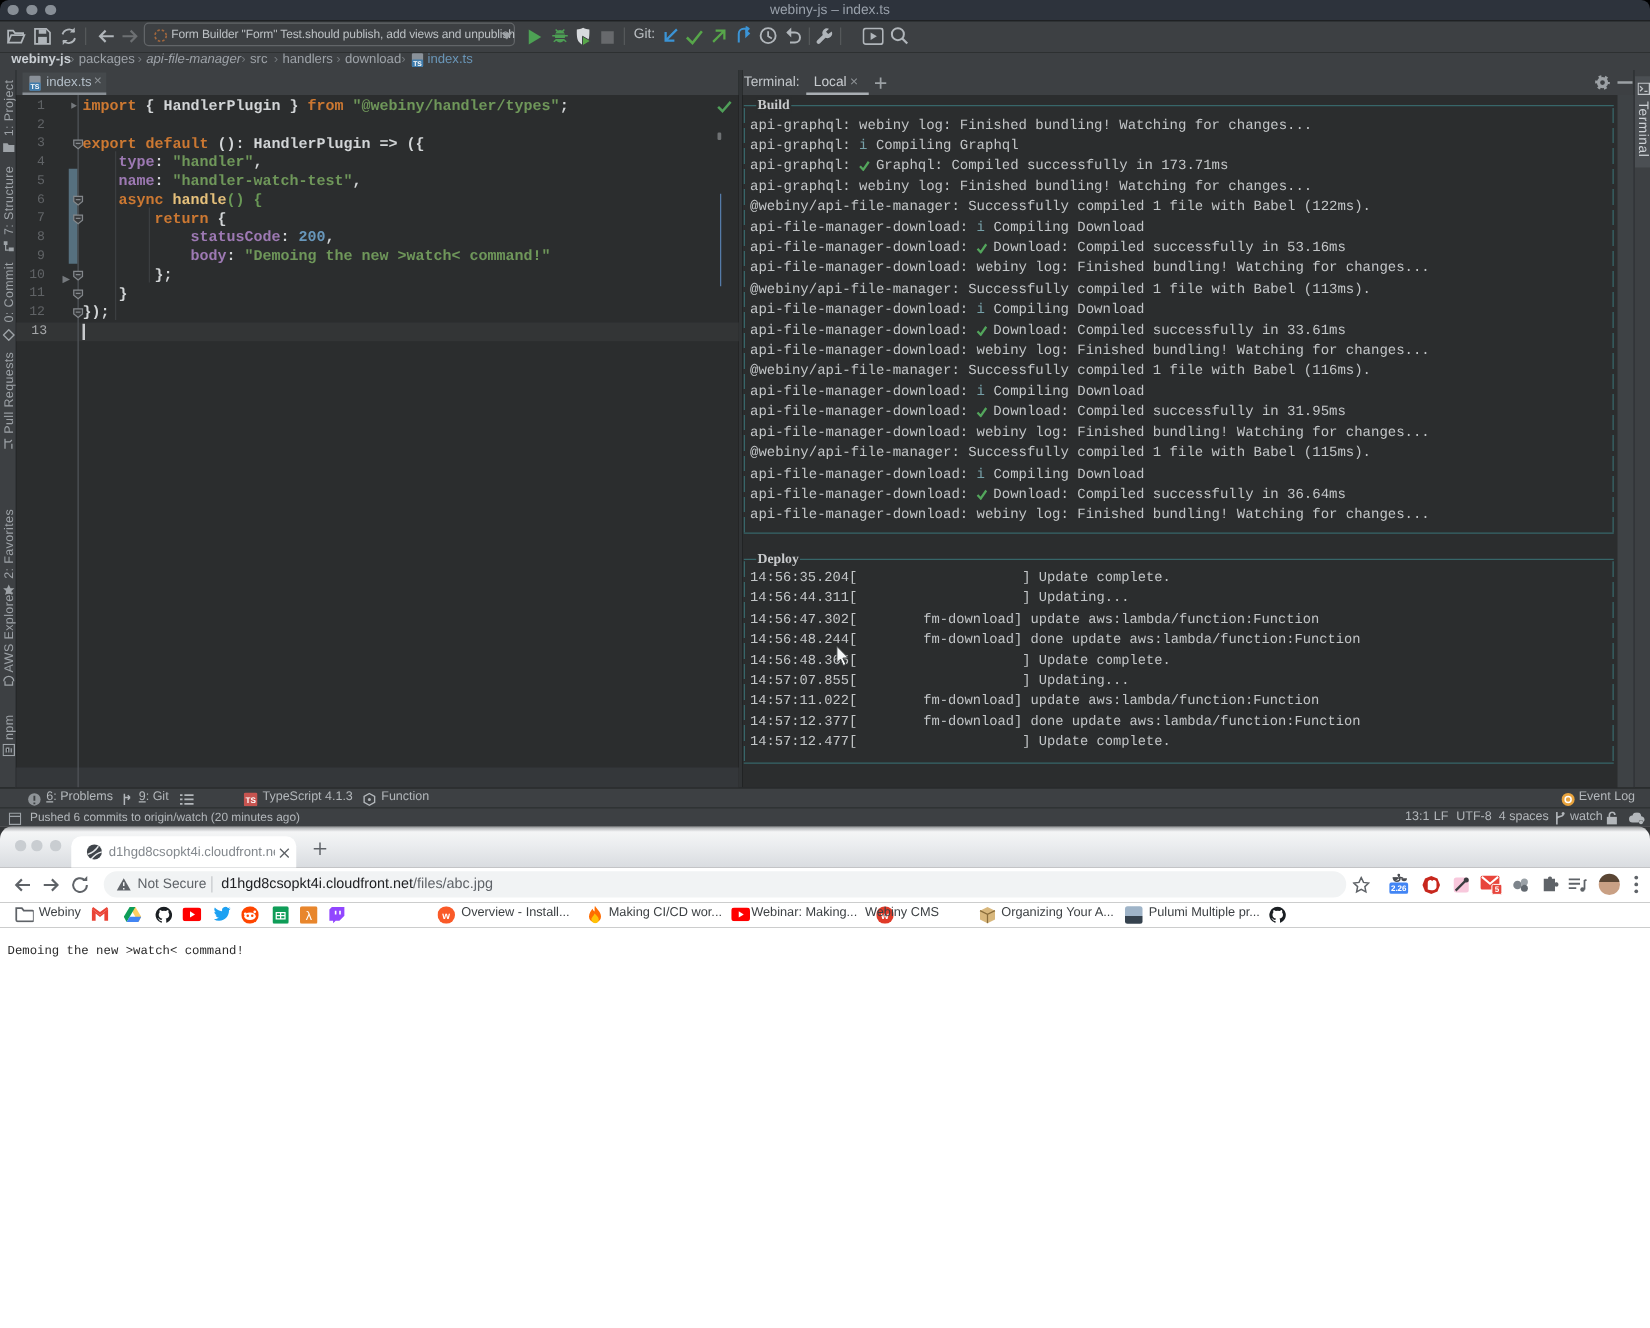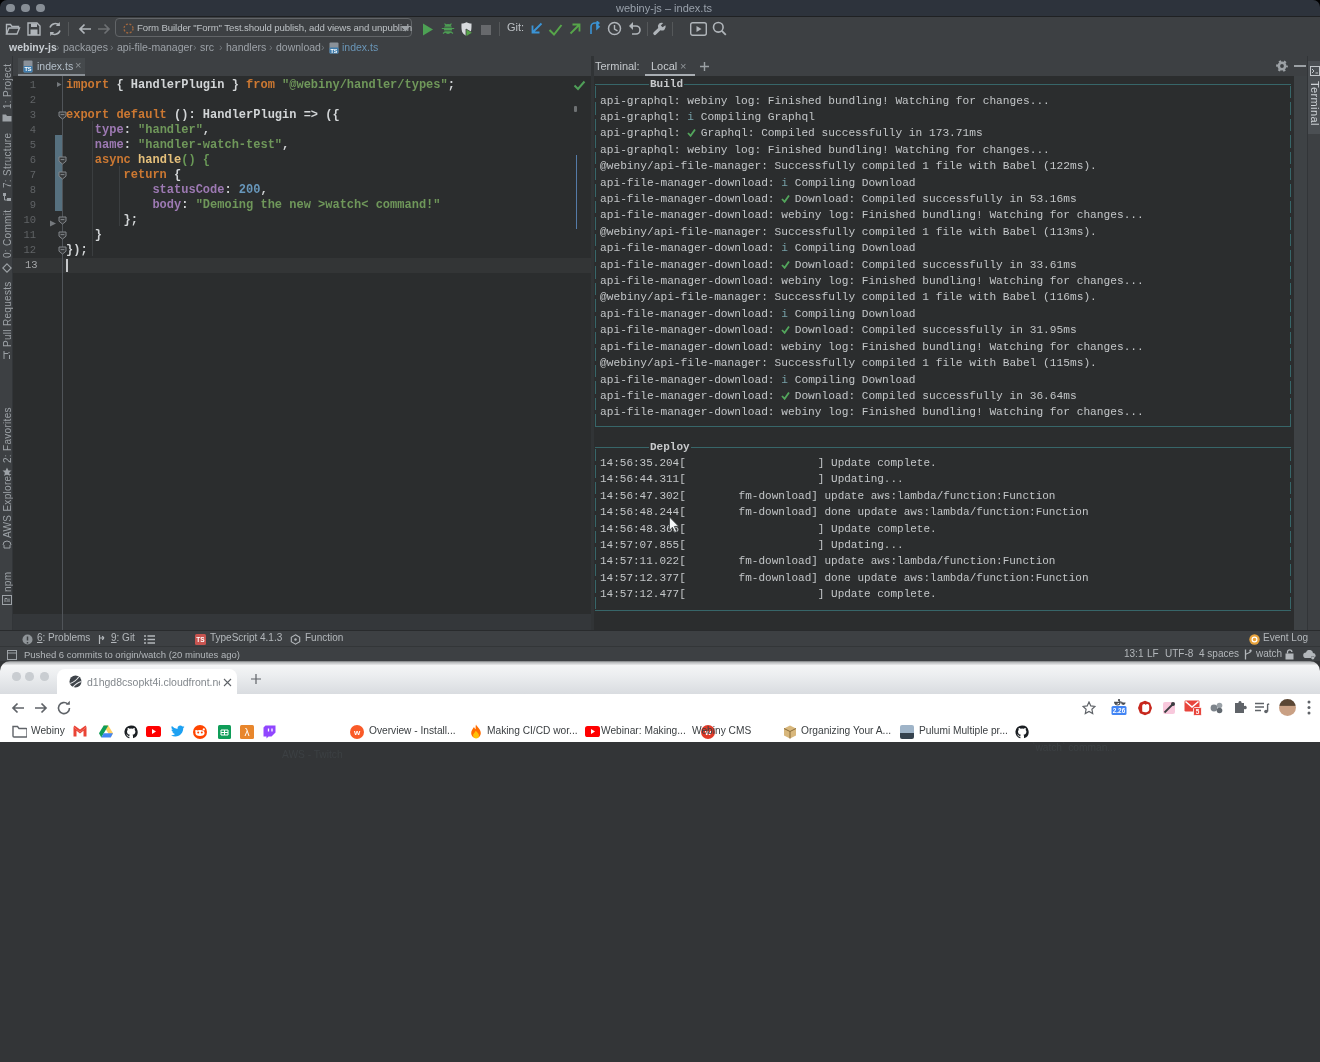--- a/index.html
+++ b/index.html
@@ -1,17 +1,17 @@
 <!DOCTYPE html>
 <html><head><meta charset="utf-8"><style>
 html,body{margin:0;padding:0;}
 body{width:1320px;height:1062px;overflow:hidden;background:#fff;position:relative;
 font-family:"Liberation Sans",sans-serif;-webkit-font-smoothing:antialiased;}
 .abs{position:absolute;}
-.mono{font-family:Liberation Mono, monospace;margin-left:44px;}
+.mono{font-family:Liberation Serif, serif;}
 pre{margin:0;font-family:"Liberation Mono",monospace;}
 .k{color:#cc7832;} .s{color:#6f975a;} .p{color:#9d79b3;} .n{color:#6897bb;} .fn{color:#e5c07b;} .gr{color:#699856;}
 .vtext{writing-mode:vertical-rl;letter-spacing:0.4px;}
 .vrot{transform:rotate(-90deg);transform-origin:0 0;white-space:nowrap;letter-spacing:0.3px;font-size:10px;}
 .ti{color:#76a0a8;}
 .bsep{top:-1px;color:#73787d;}
 .chk{position:absolute;width:9px;height:9px;}
 </style></head>
 <body>
 <svg width="0" height="0" style="position:absolute">
@@ -113,21 +113,21 @@
         <circle cx="6.3" cy="6.3" r="4.8" fill="none" stroke="#b0b5ba" stroke-width="1.6"></circle>
         <path d="M9.8 9.8l4 4" stroke="#b0b5ba" stroke-width="1.8"></path>
       </svg>
   </div>
 
   <div class="abs" style="left:0;top:42px;width:1320px;height:14px;background:#3d4043;font-size:10.5px;color:#9da2a8;white-space:nowrap;">
     <span class="abs" style="left:9px;top:-1px;color:#c9ced3;font-weight:bold;">webiny-js</span>
     <span class="abs bsep" style="left:56px;">›</span>
     <span class="abs" style="left:63px;top:-1px;">packages</span>
     <span class="abs bsep" style="left:110px;">›</span>
-    <span class="abs" style="left:117px;top:-1px;">api-file-manager</span>
+    <span class="abs" style="left:117px;top:-1px;font-style:italic;">api-file-manager</span>
     <span class="abs bsep" style="left:193px;">›</span>
     <span class="abs" style="left:200px;top:-1px;">src</span>
     <span class="abs bsep" style="left:219px;">›</span>
     <span class="abs" style="left:226px;top:-1px;">handlers</span>
     <span class="abs bsep" style="left:269px;">›</span>
     <span class="abs" style="left:276px;top:-1px;">download</span>
     <span class="abs bsep" style="left:321px;">›</span>
     <svg class="abs" style="left:328px;top:0px;" width="12" height="12" viewBox="0 0 12 12">
         <rect x="1.5" y="0.5" width="9" height="11" rx="1" fill="#8a9199"></rect>
         <rect x="1.5" y="5.5" width="9" height="6" rx="1" fill="#3f7cac"></rect>
@@ -421,20 +421,29 @@
     <svg class="abs" style="left:10px;top:6px" width="16" height="16" viewBox="0 0 16 16">
         <path d="M14 8H3M7.5 3.5L3 8l4.5 4.5" fill="none" stroke="#5f6368" stroke-width="1.7"></path>
       </svg>
     <svg class="abs" style="left:33px;top:6px" width="16" height="16" viewBox="0 0 16 16">
         <path d="M2 8h11M8.5 3.5L13 8l-4.5 4.5" fill="none" stroke="#5f6368" stroke-width="1.7"></path>
       </svg>
     <svg class="abs" style="left:56px;top:6px" width="16" height="16" viewBox="0 0 16 16">
         <path d="M13.5 8a5.5 5.5 0 11-1.8-4" fill="none" stroke="#5f6368" stroke-width="1.6"></path>
         <path d="M13.8 0.8v4h-4z" fill="#5f6368"></path>
       </svg>
+    <div class="abs" style="left:83px;top:3px;width:994px;height:21px;background:#f1f3f4;border-radius:10.5px;">
+      <svg class="abs" style="left:10px;top:5px" width="12" height="11" viewBox="0 0 12 11">
+          <path d="M6 0.6l5.6 9.8H0.4z" fill="#5f6368"></path>
+          <path d="M6 3.8v3M6 8.3v1.2" stroke="#f1f3f4" stroke-width="1.2"></path>
+        </svg>
+      <div class="abs" style="left:27px;top:4px;font-size:11px;color:#5f6368;">Not Secure</div>
+      <div class="abs" style="left:86px;top:4px;width:1px;height:13px;background:#c6c9cc;"></div>
+      <div class="abs" style="left:94px;top:3.5px;font-size:11.5px;color:#202124;">d1hgd8csopkt4i.cloudfront.net<span style="color:#5f6368;">/files/abc.jpg</span></div>
+    </div>
     <svg class="abs" style="left:1082px;top:6.5px" width="14" height="14" viewBox="0 0 14 14">
         <path d="M7 1l1.8 3.9 4.2.5-3.1 2.9.8 4.2L7 10.4l-3.7 2.1.8-4.2L1 5.4l4.2-.5z" fill="none" stroke="#5f6368" stroke-width="1.2"></path>
       </svg>
     <svg class="abs" style="left:1110px;top:4px" width="18" height="18" viewBox="0 0 18 18">
         <path d="M9 1.5v2M5 4.5a2.5 2.5 0 005 0zM9 3.5l3.5 1" stroke="#4a4d52" stroke-width="1.1" fill="none"></path>
         <circle cx="9" cy="2" r="1.1" fill="#4a4d52"></circle>
         <path d="M4 3.8a2.3 2.3 0 004.6 0z" fill="#4a4d52"></path>
         <path d="M11 4.6a2.3 2.3 0 004.6 0z" fill="#4a4d52"></path>
         <rect x="1.5" y="8" width="15" height="9" rx="1.5" fill="#4285f4"></rect>
         <text x="9" y="14.8" font-size="6.4" fill="#fff" text-anchor="middle" font-family="Liberation Sans" font-weight="bold">2.26</text>
@@ -544,13 +553,16 @@
         <path d="M1 3.5l6 3 6-3M7 6.5v7" stroke="#8a6d3b" stroke-width="1" fill="none"></path>
       </svg>
     <div class="abs" style="left:801px;top:3px;">Organizing Your A...</div>
     <div class="abs" style="left:900px;top:2.5px;width:14px;height:14px;border-radius:2px;background:linear-gradient(#9fb4c8 55%,#35424e 57%);"></div>
     <div class="abs" style="left:919px;top:3px;">Pulumi Multiple pr...</div>
     <svg class="abs" style="left:1015px;top:2.5px" width="14" height="14" viewBox="0 0 14 14">
         <path d="M7 0.5a6.5 6.5 0 00-2 12.7c.3 0 .4-.1.4-.3v-1.2c-1.8.4-2.2-.9-2.2-.9-.3-.7-.7-.9-.7-.9-.6-.4 0-.4 0-.4.7 0 1 .7 1 .7.6 1 1.6.7 2 .6 0-.5.2-.8.4-1-1.4-.2-2.9-.7-2.9-3.2 0-.7.2-1.3.7-1.7 0-.2-.3-.9.1-1.8 0 0 .5-.2 1.8.7a6 6 0 013.2 0c1.2-.9 1.8-.7 1.8-.7.4 1 .1 1.6.1 1.8.4.5.7 1 .7 1.7 0 2.5-1.5 3-2.9 3.2.2.2.5.6.5 1.2v1.8c0 .2.1.4.4.3A6.5 6.5 0 007 .5z" fill="#1b1f23"></path>
       </svg>
     <div class="abs" style="left:1032px;top:20px;">`watch` comman...</div>
   </div>
+  <div class="abs" id="page" style="left:0;top:81px;width:1320px;height:320px;background:#ffffff;">
+    <pre style="position:absolute;left:6px;top:13px;font-size:9.85px;color:#2a2a2a;">Demoing the new &gt;watch&lt; command!</pre>
+  </div>
 </div>
 
 </body></html>

